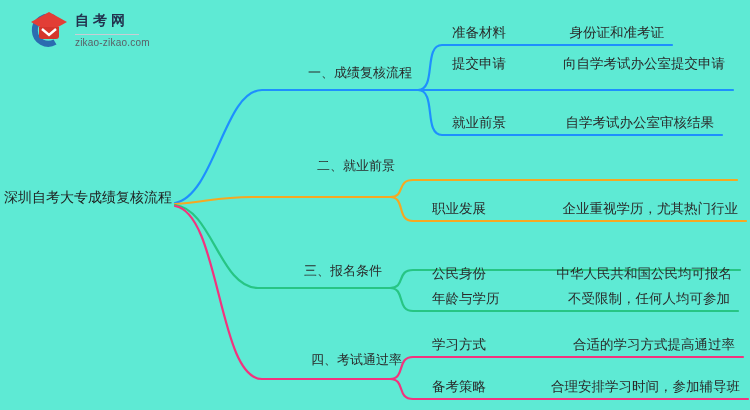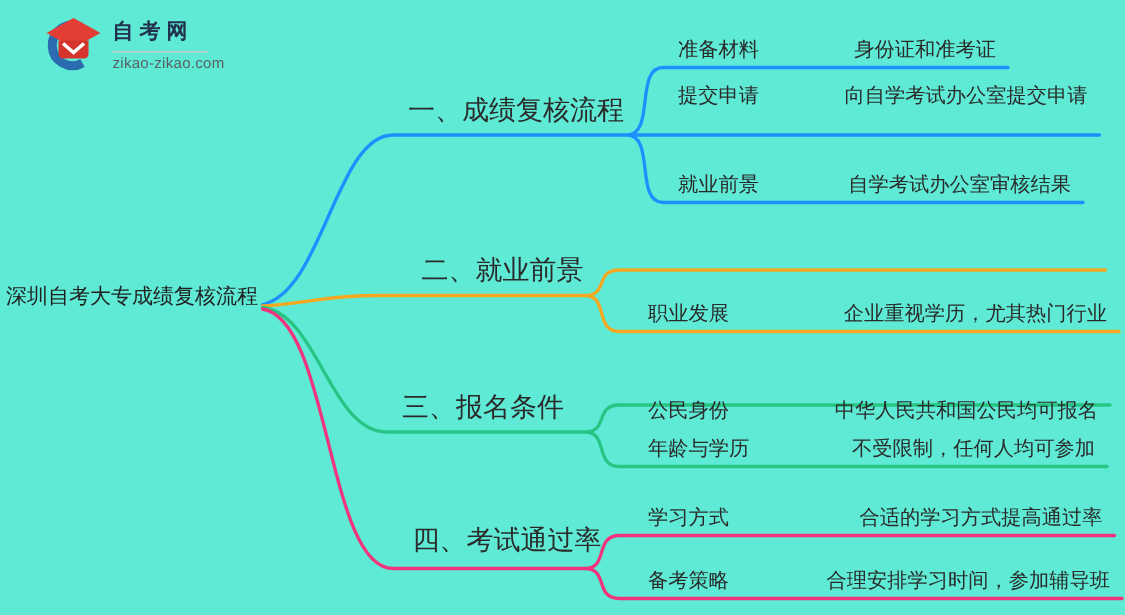--- a/index.html
+++ b/index.html
@@ -11,21 +11,21 @@
   .logo-icon{display:block;}
   .logo-text{margin-left:7px;padding-top:3px;}
   .logo-title{font-size:14px;font-weight:bold;color:#22324e;letter-spacing:4px;}
   .logo-sep{width:64px;border-top:1px solid #c9cdd4;margin-top:4px;}
   .logo-domain{font-size:10px;color:#5a5f66;margin-top:2px;letter-spacing:0.2px;}
 
   
   .root{position:absolute;left:4px;top:189px;width:170px;display:flex;justify-content:flex-start;
         font-size:14px;color:#1f1f1f;}
   .root span{white-space:nowrap;}
-  .blabel{position:absolute;height:20px;line-height:20px;font-size:18px;color:#2a2a2a;white-space:nowrap;}
+  .blabel{position:absolute;height:20px;line-height:20px;font-size:13px;color:#2a2a2a;white-space:nowrap;margin-left:36px;}
   .row{position:absolute;height:20px;display:flex;justify-content:space-between;align-items:flex-end;
        font-size:13.5px;color:#2a2a2a;white-space:nowrap;gap:16px;}
   .row .k{padding-left:14px;}
   .rx .k{padding-left:22px;}
   .row .v{padding-right:8px;}
 
   svg.links{position:absolute;left:0;top:0;}
   svg.links path{fill:none;stroke-width:2.2;stroke-linecap:round;stroke-linejoin:round;}
 </style>
 </head>
@@ -60,21 +60,21 @@
     <path d="M175,206 C220,213 218,379 262,379 L390,379
              M390,379 C406,379 396,357 413,357 L743,357
              M390,379 C406,379 396,399 413,399 L748,399" stroke="#f2337e"></path>
   </svg>
 
   <div class="root">
     <span>深圳自考大专成绩复核流程</span>
   </div>
 
   <div class="blabel" style="left:272px;top:63px">一、成绩复核流程</div>
-  <div class="blabel" style="left:281px;top:170px">二、就业前景</div>
+  <div class="blabel" style="left:281px;top:156px">二、就业前景</div>
   <div class="blabel" style="left:268px;top:261px">三、报名条件</div>
   <div class="blabel" style="left:275px;top:350px">四、考试通过率</div>
 
   <div class="row" style="left:438px;top:22px;width:234px">
     <span class="k">准备材料</span>
     <span class="v">身份证和准考证</span>
   </div>
   <div class="row" style="left:438px;top:53px;width:295px">
     <span class="k">提交申请</span>
     <span class="v">向自学考试办公室提交申请</span>

